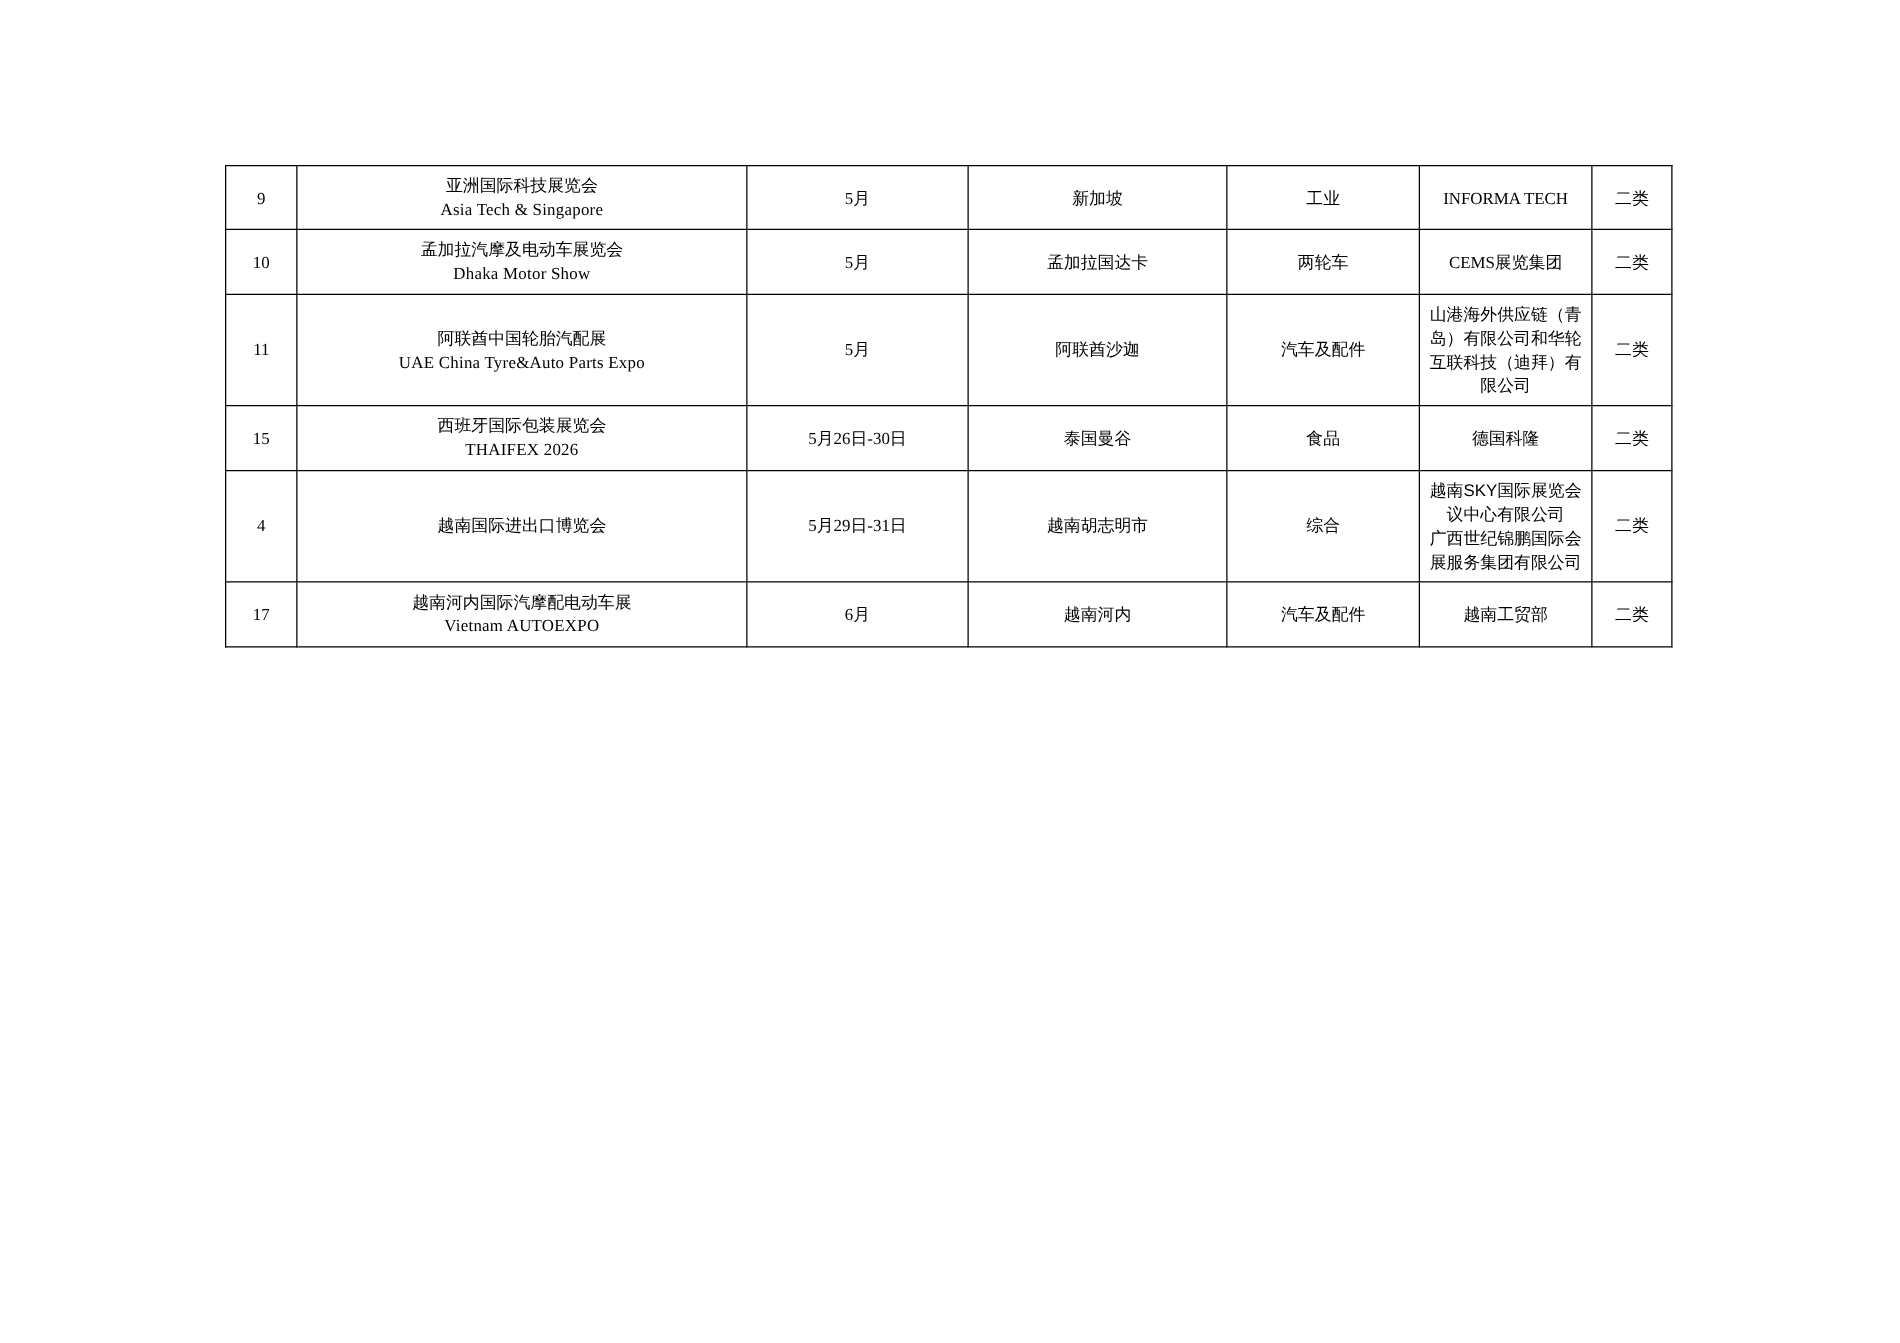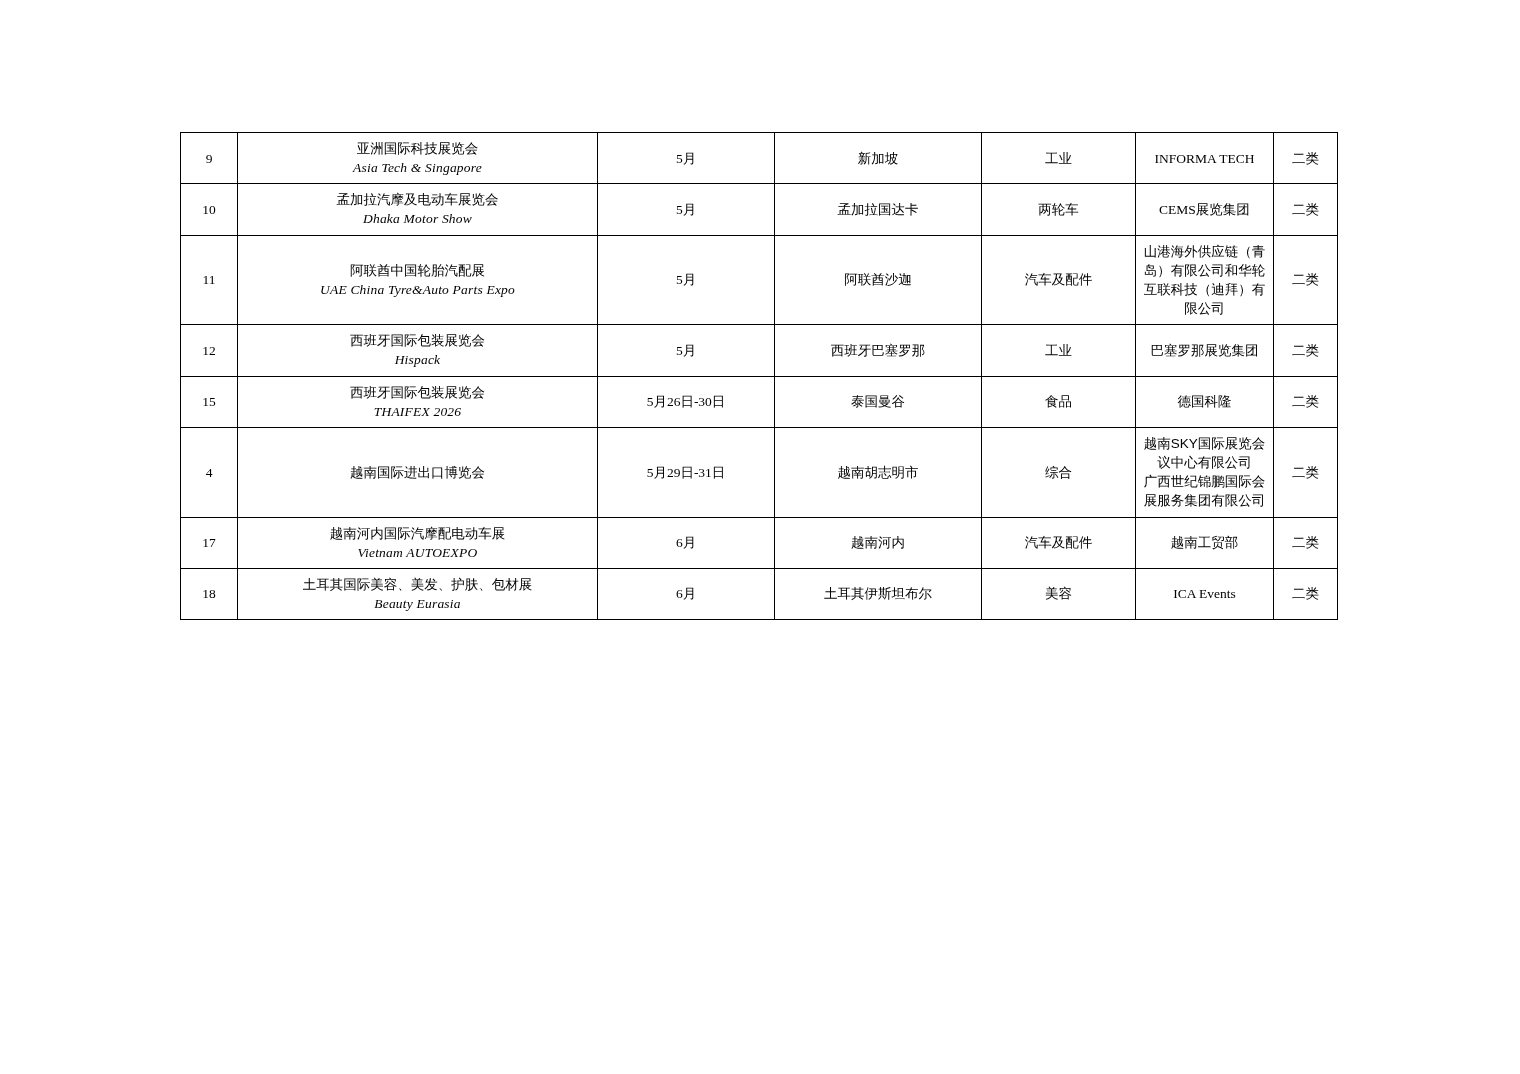--- a/index.html
+++ b/index.html
@@ -44,21 +44,21 @@
   col.c-no    { width: 57px; }
   col.c-name  { width: 360px; }
   col.c-date  { width: 177px; }
   col.c-place { width: 207px; }
   col.c-ind   { width: 154px; }
   col.c-org   { width: 138px; }
   col.c-cat   { width: 64px; }
 
   .cell-line { display: block; }
   .cn { font-family: Liberation Sans, sans-serif; }
-  .en { font-family: "Liberation Serif", serif; letter-spacing: 0.2px; font-style: italic; }
+  .en { font-family: "Liberation Serif", serif; letter-spacing: 0.2px; }
   td.no-col   { font-size: 13.5px; }
   td.name-col { font-size: 14px; }
   td.org-col  { font-size: 12.5px; line-height: 1.45; }
   td.cat-col  { font-size: 13.5px; }
   td.date-col { font-size: 13.5px; }
 </style>
 </head>
 <body>
 
 <div class="page">
@@ -104,32 +104,20 @@
               <span class="cell-line cn">阿联酋中国轮胎汽配展</span>
               <span class="cell-line en">UAE China Tyre&amp;Auto Parts Expo</span>
             </td>
             <td class="date-col">5月</td>
             <td class="place-col">阿联酋沙迦</td>
             <td class="ind-col">汽车及配件</td>
             <td class="org-col">山港海外供应链（青岛）有限公司和华轮互联科技（迪拜）有限公司</td>
             <td class="cat-col">二类</td>
           </tr>
           <tr>
-            <td class="no-col">12</td>
-            <td class="name-col">
-              <span class="cell-line cn">西班牙国际包装展览会</span>
-              <span class="cell-line en">Hispack</span>
-            </td>
-            <td class="date-col">5月</td>
-            <td class="place-col">西班牙巴塞罗那</td>
-            <td class="ind-col">工业</td>
-            <td class="org-col">巴塞罗那展览集团</td>
-            <td class="cat-col">二类</td>
-          </tr>
-          <tr>
             <td class="no-col">15</td>
             <td class="name-col">
               <span class="cell-line cn">西班牙国际包装展览会</span>
               <span class="cell-line en">THAIFEX 2026</span>
             </td>
             <td class="date-col">5月26日-30日</td>
             <td class="place-col">泰国曼谷</td>
             <td class="ind-col">食品</td>
             <td class="org-col">德国科隆</td>
             <td class="cat-col">二类</td>
@@ -153,28 +141,16 @@
             <td class="name-col">
               <span class="cell-line cn">越南河内国际汽摩配电动车展</span>
               <span class="cell-line en">Vietnam AUTOEXPO</span>
             </td>
             <td class="date-col">6月</td>
             <td class="place-col">越南河内</td>
             <td class="ind-col">汽车及配件</td>
             <td class="org-col">越南工贸部</td>
             <td class="cat-col">二类</td>
           </tr>
-          <tr>
-            <td class="no-col">18</td>
-            <td class="name-col">
-              <span class="cell-line cn">土耳其国际美容、美发、护肤、包材展</span>
-              <span class="cell-line en">Beauty Eurasia</span>
-            </td>
-            <td class="date-col">6月</td>
-            <td class="place-col">土耳其伊斯坦布尔</td>
-            <td class="ind-col">美容</td>
-            <td class="org-col">ICA Events</td>
-            <td class="cat-col">二类</td>
-          </tr>
         </tbody>
     </table>
   </div>
 </div>
 
 </body></html>

